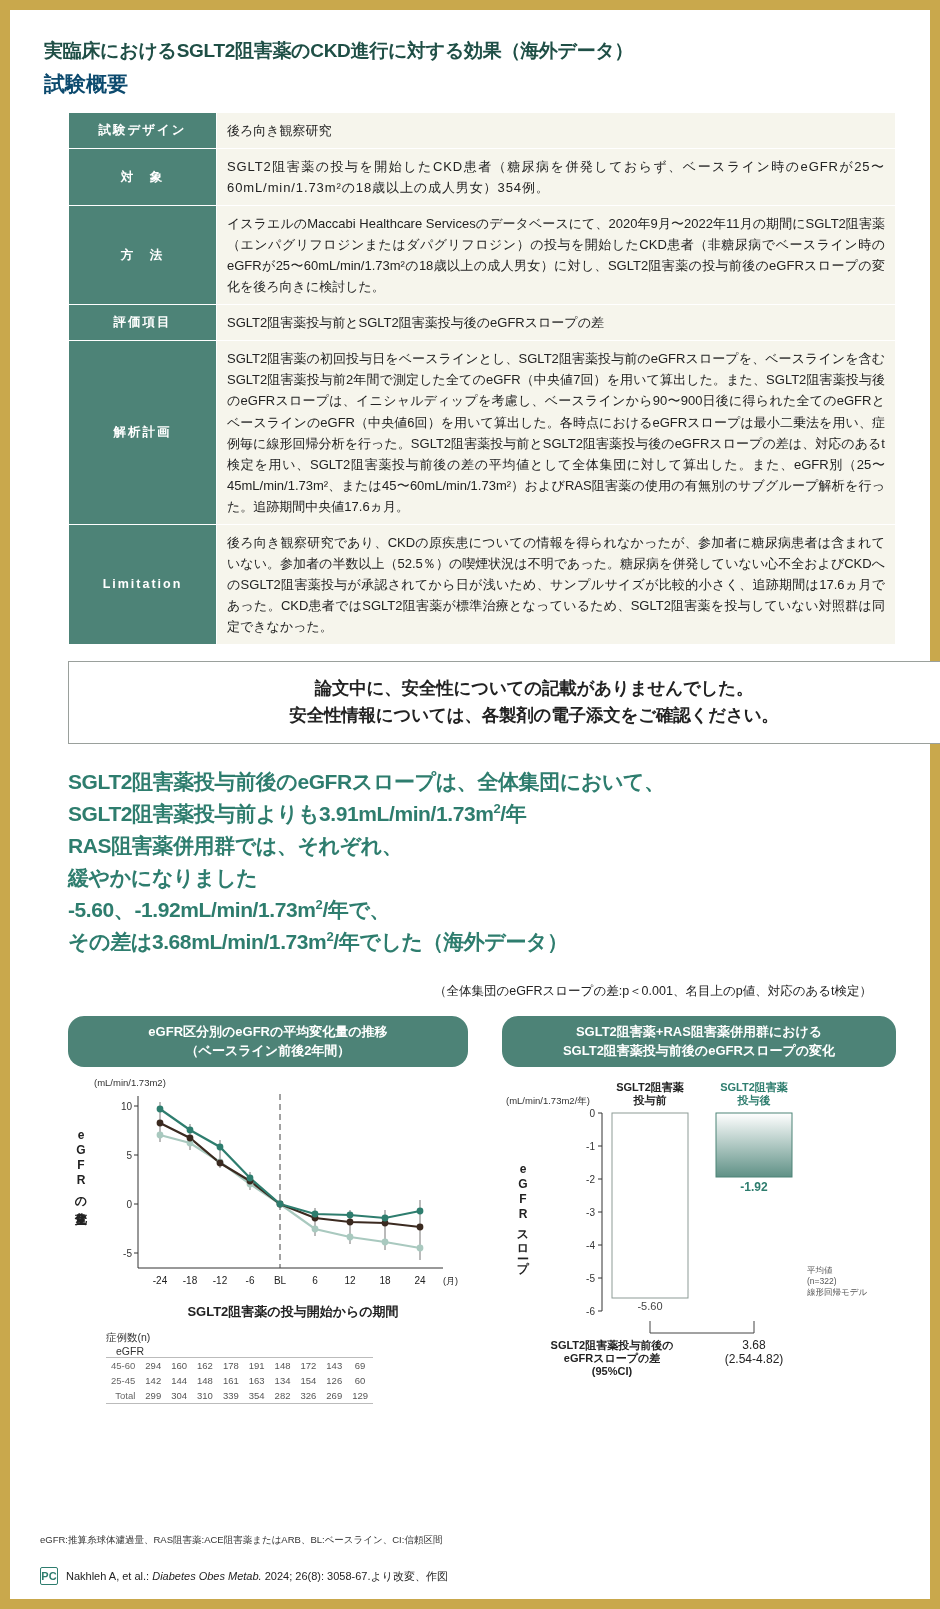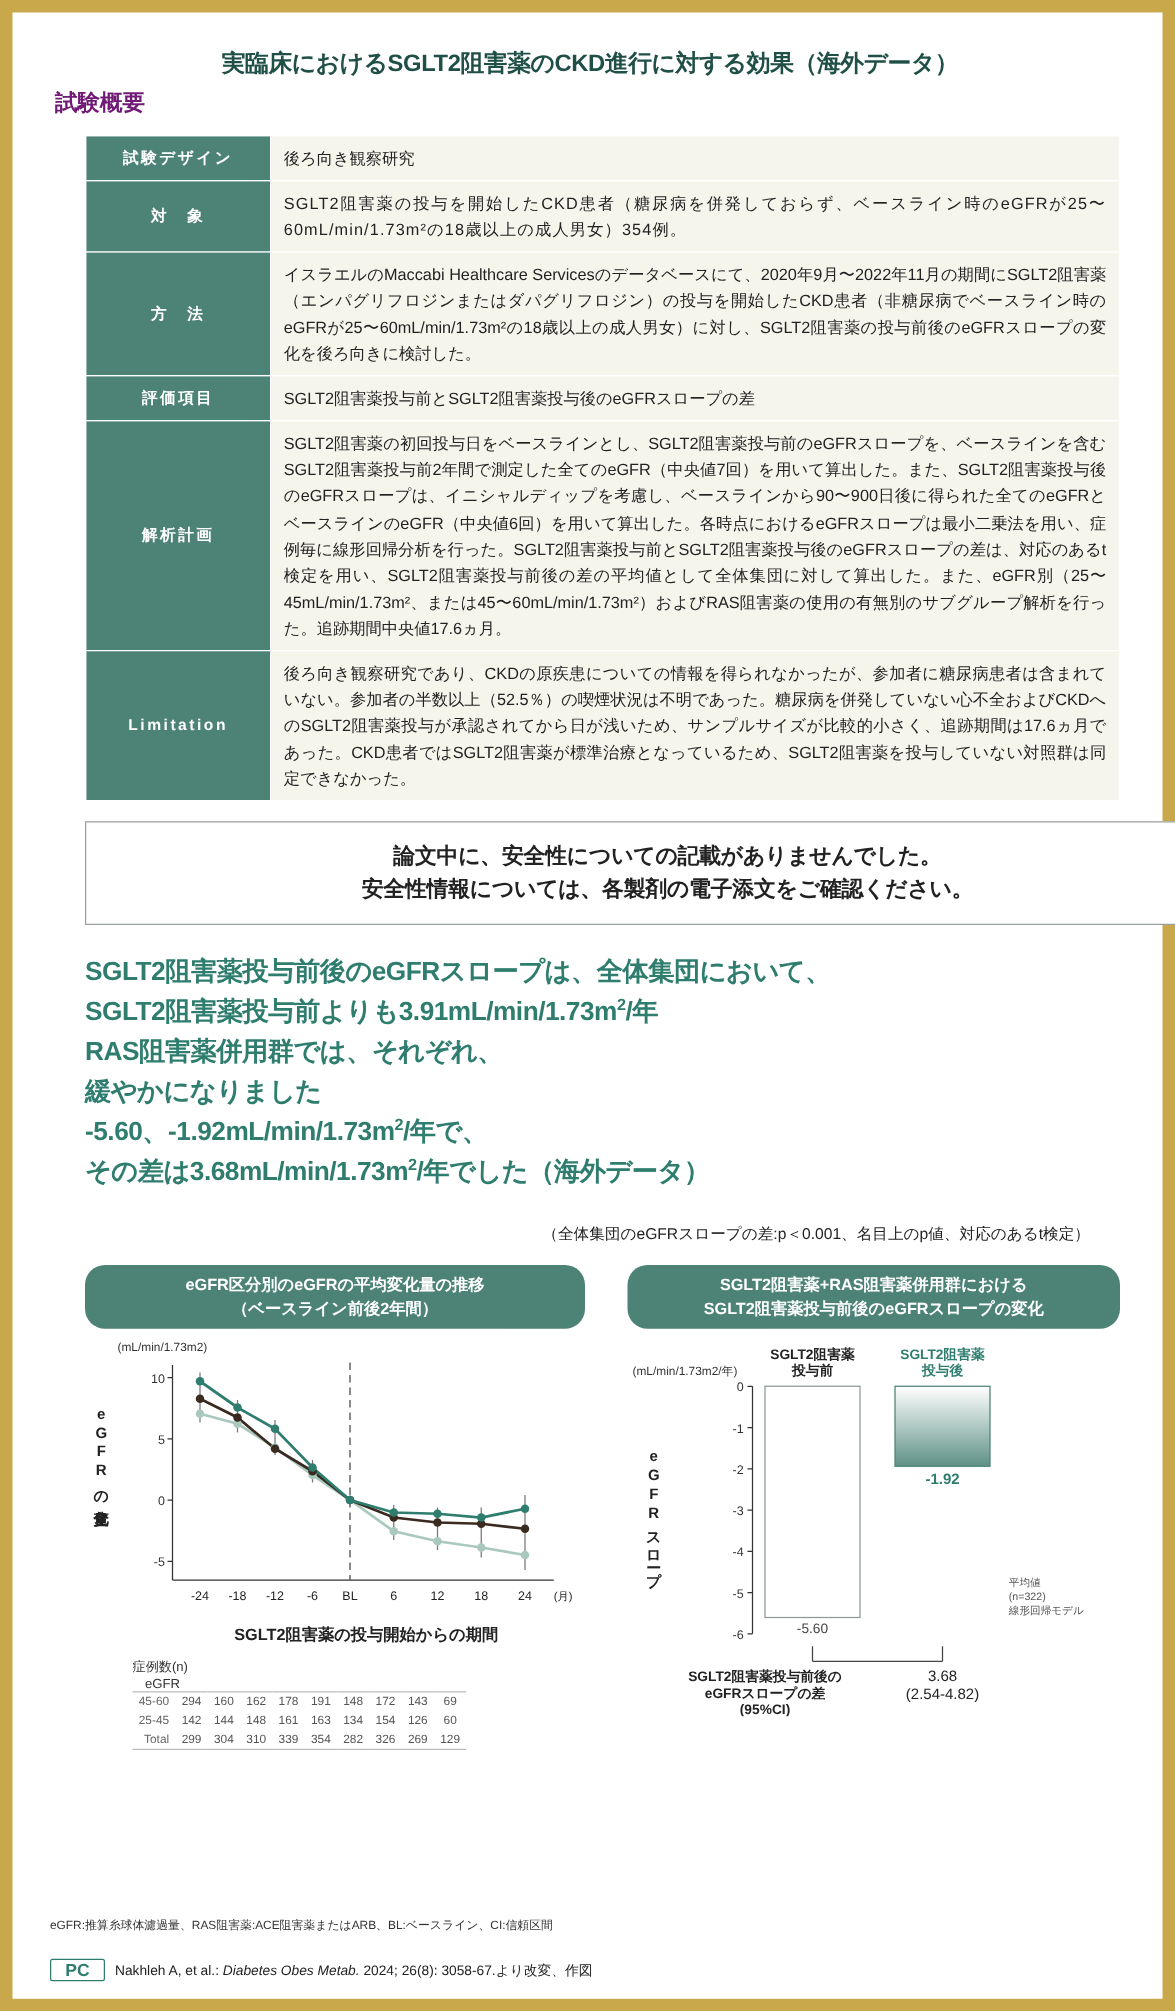--- a/index.html
+++ b/index.html
@@ -14,24 +14,23 @@
   .page {
     position:absolute; left:10px; top:10px;
     width:920px; height:1589px;
     background:#ffffff;
     padding: 22px 30px 10px 30px;
   }
   .hdr-title {
     font-size: 19px; font-weight: bold; color:#1f4f46;
     letter-spacing: -0.3px;
     margin: 6px 0 6px 4px;
-    text-align: center;
   }
   .hdr-sub {
-    font-size: 18px; font-weight: bold; color:#701a75;
+    font-size: 21px; font-weight: bold; color:#0c4a6e;
     margin: 0 0 14px 4px;
   }
 
   
   table.summary {
     width: 828px; margin-left: 28px;
     border-collapse: collapse;
     table-layout: fixed;
   }
   table.summary td { vertical-align: middle; border:1px solid #ffffff; }
@@ -105,22 +104,22 @@
   .counts-title { font-size: 10.5px; color:#333; }
 
   .footnote-small { font-size: 9.5px; color:#333; }
 
   .ref {
     position:absolute; left: 30px; bottom: 14px;
     font-size: 11px; color:#222;
     display:flex; align-items:center; gap:8px;
   }
   .ref .badge {
-    width:44px; height:18px; border:1.5px solid #2e7d6e; color:#2e7d6e;
-    font-size:14px; font-weight:bold; display:flex; align-items:center; justify-content:center;
+    width:18px; height:18px; border:1.5px solid #2e7d6e; color:#2e7d6e;
+    font-size:11px; font-weight:bold; display:flex; align-items:center; justify-content:center;
     border-radius:2px;
   }
   .ref em { font-style: italic; }
 </style>
 </head>
 <body>
 
 <div class="page">
 
   <div class="hdr-title">実臨床におけるSGLT2阻害薬のCKD進行に対する効果（海外データ）</div>

